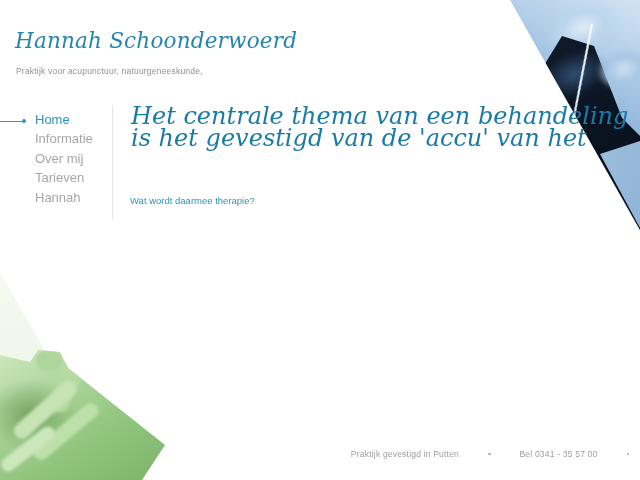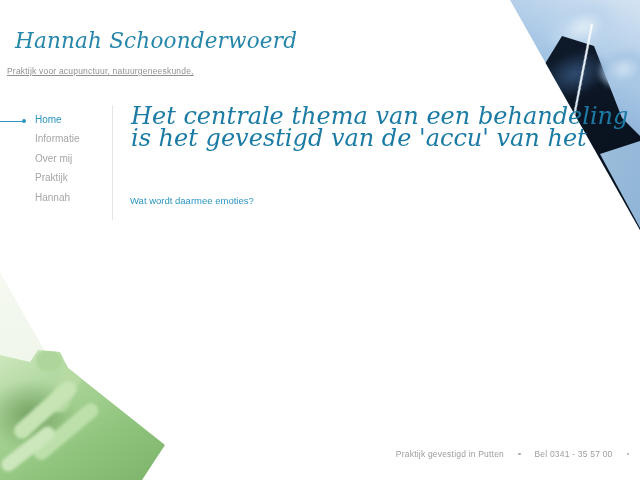--- a/index.html
+++ b/index.html
@@ -104,30 +104,30 @@
     position: absolute; left: 15px; top: 28px;
     font-family: "DejaVu Serif", serif;
     font-style: italic;
     font-size: 21.5px;
     color: #2586aa;
     letter-spacing: .2px;
     cursor: pointer;
     white-space: nowrap;
   }
   .brand-subtitle {
-    position: absolute; left: 7px; top: 64px;
+    position: absolute; left: 16px; top: 64px;
     font-size: 8.5px; line-height: 15px;
-    color: #8f9194; letter-spacing: .2px; text-decoration: underline;
+    color: #8f9194; letter-spacing: .2px;
   }
 
   
   .nav { position: absolute; left: 35px; top: 110px; }
   .nav-item {
     height: 19.4px; line-height: 19.4px;
-    font-size: 10px; color: #a6a6a6;
+    font-size: 13px; color: #a6a6a6;
     cursor: pointer; white-space: nowrap;
   }
   .nav-item.active { color: #2b95c2; }
   .nav-marker {
     position: absolute; left: 0; top: 118.5px;
     width: 28px; height: 5px; pointer-events: none;
   }
   .nav-marker .line {
     position: absolute; left: 0; top: 2px; width: 22px; height: 1px;
     background: #2b95c2;
@@ -153,21 +153,21 @@
   .main-heading b { font-weight: 400; }
   .main-link {
     position: absolute; left: 130px; top: 195px;
     font-size: 9.5px; color: #2b95c2;
     cursor: pointer;
   }
 
   
   .footer {
     position: absolute; right: 11px; top: 449px;
-    display: flex; align-items: center; gap: 14px;
+    display: flex; align-items: center; gap: 29px;
     font-size: 8.5px; color: #9b9da0; letter-spacing: .2px;
     white-space: nowrap;
   }
   .footer .sep {
     width: 2.5px; height: 2.5px; border-radius: 50%;
     background: #a9abae; font-size: 0; overflow: hidden;
   }
   .footer .email { cursor: pointer; }
 </style>
 </head>
@@ -200,30 +200,30 @@
   </div>
 
   <div class="nav-marker">
     <div class="line"></div>
     <div class="dot"></div>
   </div>
   <nav class="nav">
     <div class="nav-item active">Home</div>
     <div class="nav-item">Informatie</div>
     <div class="nav-item">Over mij</div>
-    <div class="nav-item">Praktijk</div>
+    <div class="nav-item">Tarieven</div>
     <div class="nav-item">Hannah</div>
   </nav>
   <div class="nav-divider"></div>
 
   <div class="main-heading">
     <div>Het centrale thema van een behandeling</div>
     <div><span>is het gevestigd van de </span><b>'accu'</b><span> van het</span></div>
   </div>
-  <a class="main-link">Wat wordt daarmee emoties?</a>
+  <a class="main-link">Wat wordt daarmee therapie?</a>
 
   <div class="footer">
     <span>Praktijk gevestigd in Putten</span>
     <span class="sep"></span>
     <span>Bel 0341 - 35 57 00</span>
     <span class="sep"></span>
   </div>
 
 </div>
 

